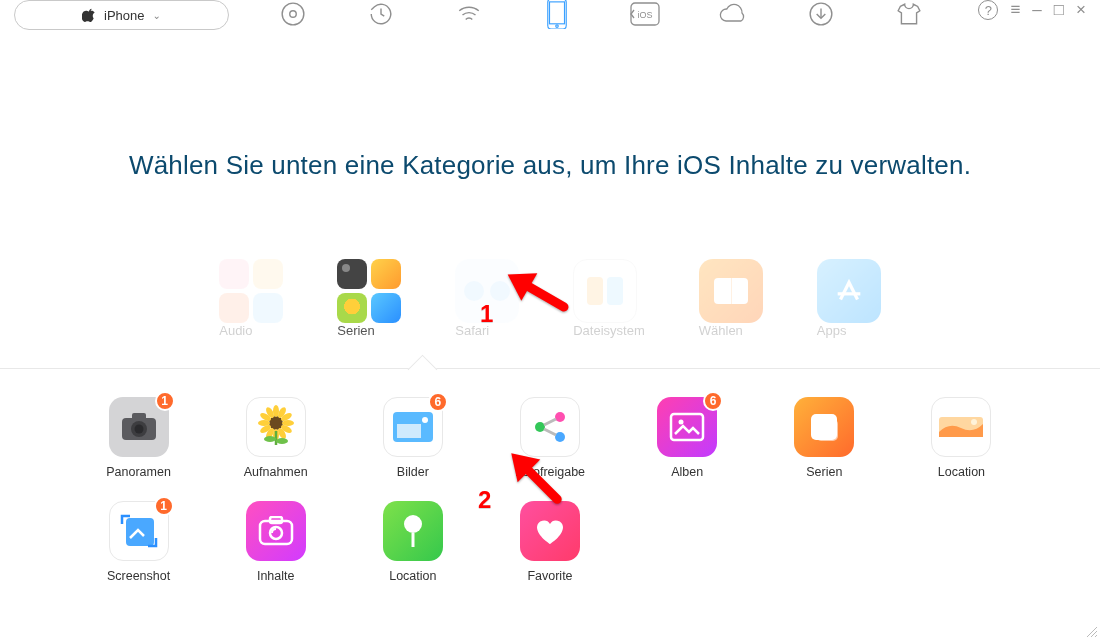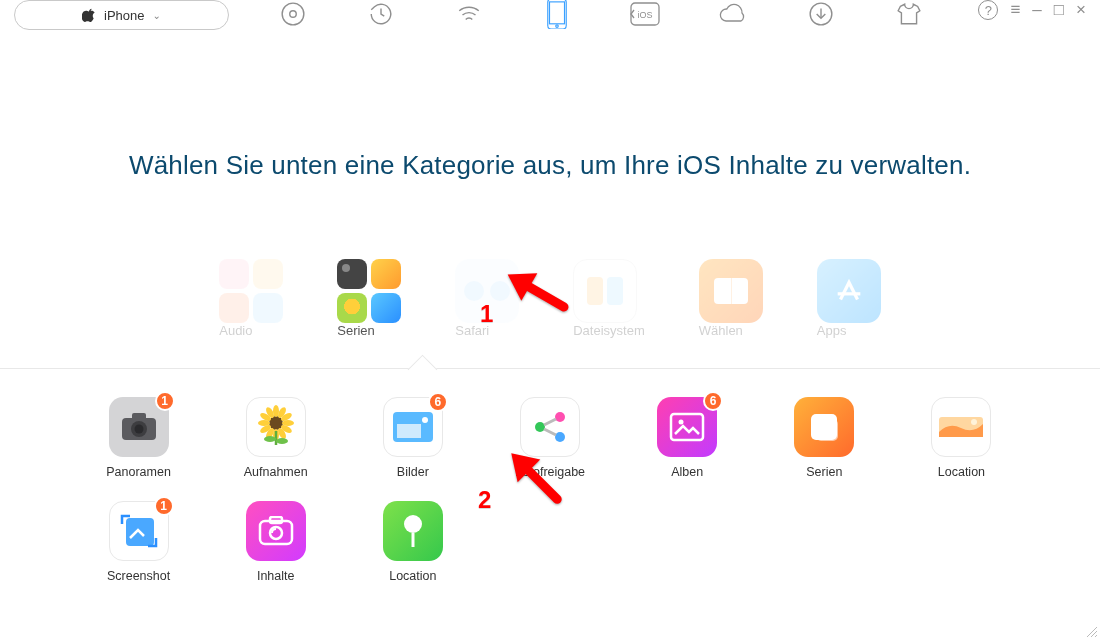--- a/index.html
+++ b/index.html
@@ -306,20 +306,28 @@
     </div>
     <div class="sub">
       <div class="sub-icon" style="background:linear-gradient(135deg,#7ee14a,#35c84c)">
         <svg width="26" height="36" viewBox="0 0 26 36">
           <circle cx="13" cy="11" r="9" fill="#fff"></circle>
           <path d="M13 20v14" stroke="#fff" stroke-width="3"></path>
         </svg>
       </div>
       <div class="sub-label">Location</div>
     </div>
+    <div class="sub">
+      <div class="sub-icon" style="background:linear-gradient(135deg,#ff4f9f,#ff3b6b)">
+        <svg width="32" height="30" viewBox="0 0 32 30">
+          <path d="M16 28s-13-8-13-17a7 7 0 0 1 13-3 7 7 0 0 1 13 3c0 9-13 17-13 17z" fill="#fff"></path>
+        </svg>
+      </div>
+      <div class="sub-label">Favorite</div>
+    </div>
   </div>
 
 <div id="annos">
     <div class="arrow-anno" style="top: 262px; left: 480px;"><span class="num">1</span><svg width="90" height="60" viewBox="0 0 90 60" style="filter:drop-shadow(0 1px 1px rgba(0,0,0,.35))">
         <g transform="rotate(210 45 30)">
           <path d="M15 30 h45" stroke="#ff0000" stroke-width="9" stroke-linecap="round"></path>
           <path d="M55 14 L80 30 L55 46 z" fill="#ff0000"></path>
         </g>
       </svg></div>
     <div class="arrow-anno" style="top: 448px; left: 478px;"><span class="num">2</span><svg width="90" height="60" viewBox="0 0 90 60" style="filter:drop-shadow(0 1px 1px rgba(0,0,0,.35))">

